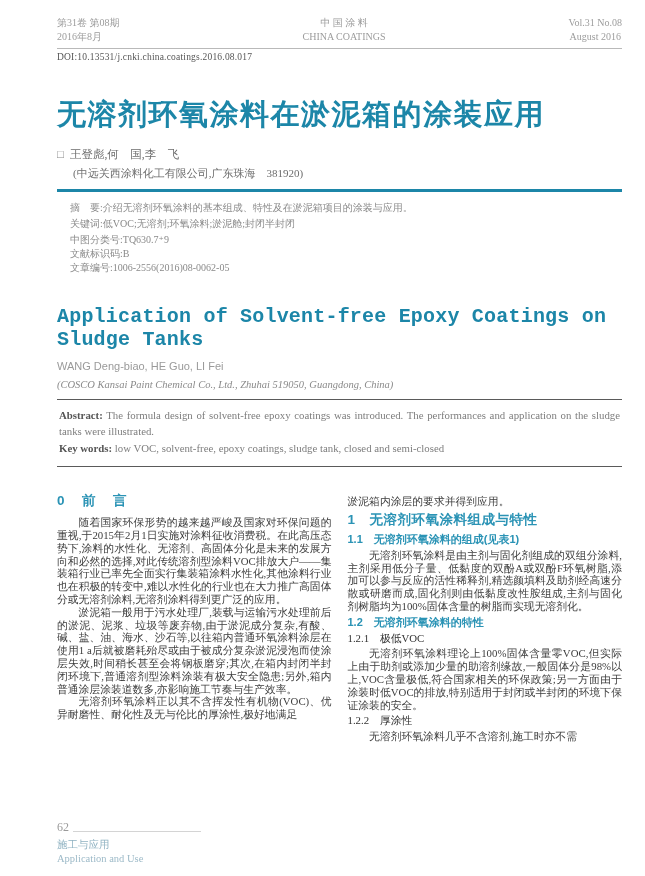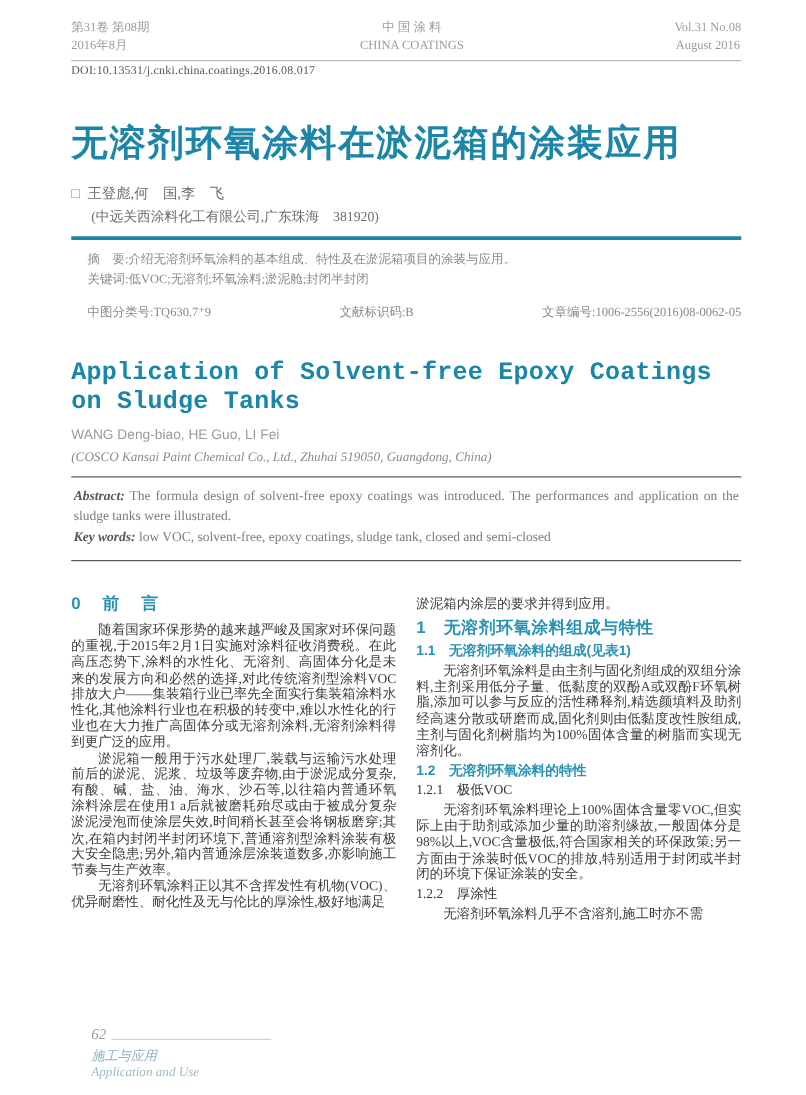--- a/index.html
+++ b/index.html
@@ -1,20 +1,20 @@
 <!DOCTYPE html>
 <html><head>
 <meta charset="utf-8">
 <style>
   html,body { margin:0; padding:0; background:#ffffff; }
   .page {
     position:relative;
     width:645px; height:876px;
     box-sizing:border-box;
-    padding:16px 52px 0 57px;
+    padding:16px 23px 0 57px;
     background:#ffffff;
     font-family:"Liberation Serif","DejaVu Serif",serif;
     color:#3d3d3d;
     overflow:hidden;
   }
   
   .jheader { display:flex; justify-content:space-between; color:#9c9c9c; font-size:10px; line-height:14px; }
   .jheader .c { text-align:center; }
   .jheader .r { text-align:center; }
   .hr-thin { border:0; border-top:1px solid #b9b9b9; margin:4px 0 0 0; }
@@ -26,35 +26,35 @@
     font-family:"Liberation Sans","DejaVu Sans",sans-serif;
     font-weight:bold; font-size:29px; letter-spacing:1.5px;
     color:#1c86a8;
   }
   .cn-authors { margin-top:12px; font-size:11.5px; color:#6d6d6d; }
   .cn-authors .marker { margin-right:6px; color:#8a8a8a; }
   .cn-affil { margin-top:4px; margin-left:16px; font-size:11px; color:#6d6d6d; }
   .teal-rule { height:3px; background:#1c86a8; margin-top:8px; }
 
   .cn-abs { margin-top:8px; padding-left:13px; color:#8a8a8a; font-size:10px; line-height:15.5px; }
-  .cn-meta { display:flex; justify-content:space-between; padding-left:13px; color:#8a8a8a; font-size:10px; margin-top:12px; }
+  .cn-meta { display:flex; justify-content:space-between; padding-left:13px; color:#8a8a8a; font-size:10px; margin-top:2px;flex-direction:column; }
 
   
   .en-title {
     margin-top:30px;
     font-family:Liberation Mono, monospace;
     font-weight:bold; font-size:20px; color:#1c86a8; letter-spacing:0.2px;
   }
   .en-authors { margin-top:9px; font-size:11px; color:#9a9a9a; font-family:"Liberation Sans","DejaVu Sans",sans-serif; }
   .en-affil { margin-top:7px; font-size:10.5px; color:#8a8a8a; font-style:italic; }
   .en-box {
     margin-top:9px; border-top:1px solid #5a5a5a; border-bottom:1px solid #5a5a5a;
     padding:8px 2px 9px 2px; font-size:10.8px; line-height:15.5px; color:#7d7d7d; text-align:justify;
   }
-  .en-box .lbl { font-weight:bold; color:#555;font-style:italic; }
+  .en-box .lbl { font-weight:bold; color:#555; }
   .en-box .row2 { margin-top:2px; }
 
   
   .columns { display:flex; gap:16px; margin-top:28px; }
   .col { flex:1; min-width:0; font-size:10.8px; line-height:12.8px; text-align:justify; color:#3d3d3d; }
   .h-major {
     font-family:"Liberation Sans","DejaVu Sans",sans-serif;
     font-weight:bold; font-size:13.5px; color:#2a93b5; letter-spacing:2px;
     margin:0 0 9px 0;
   }
@@ -65,21 +65,21 @@
   }
   .h-sub3 { font-size:10.8px; color:#333; margin:3px 0 3px 0; }
   .col p { margin:0; text-indent:2em; }
   .col p.noindent { text-indent:0; }
 
   
   .footnote { margin-top:8px; font-size:9.5px; line-height:14px; color:#7d7d7d; }
   .footnote-rule { width:170px; border-top:1px solid #9a9a9a; margin-bottom:3px; }
 
   
-  .pfooter { position:absolute; left:73px; bottom:12px;font-style:italic; }
+  .pfooter { position:absolute; left:57px; bottom:12px; }
   .pf-top { display:flex; align-items:flex-end; }
   .pf-num { font-size:12px; color:#9a9a9a; }
   .pf-line { width:128px; border-top:1px solid #d4d4d4; margin-left:4px; margin-bottom:3px; }
   .pf-cn { font-size:10.5px; color:#8fb2c2; margin-top:3px; }
   .pf-en { font-size:10.5px; color:#9dbac8; margin-top:1px; }
 </style>
 </head>
 <body>
 
 <div class="page">

